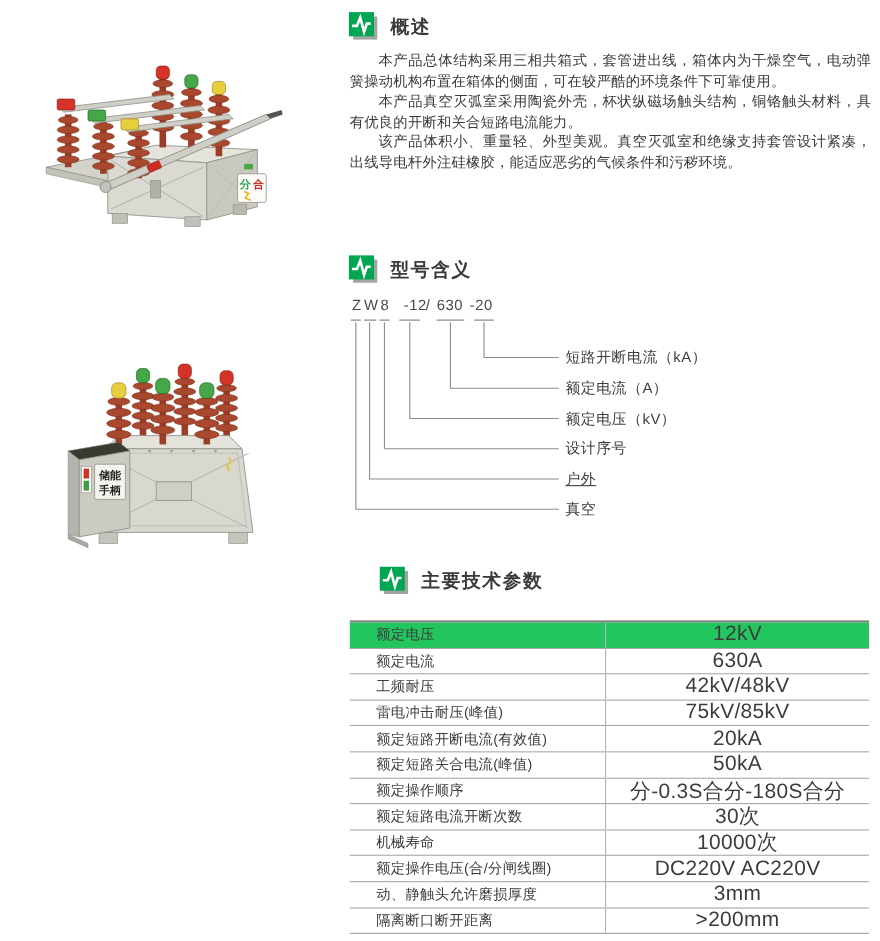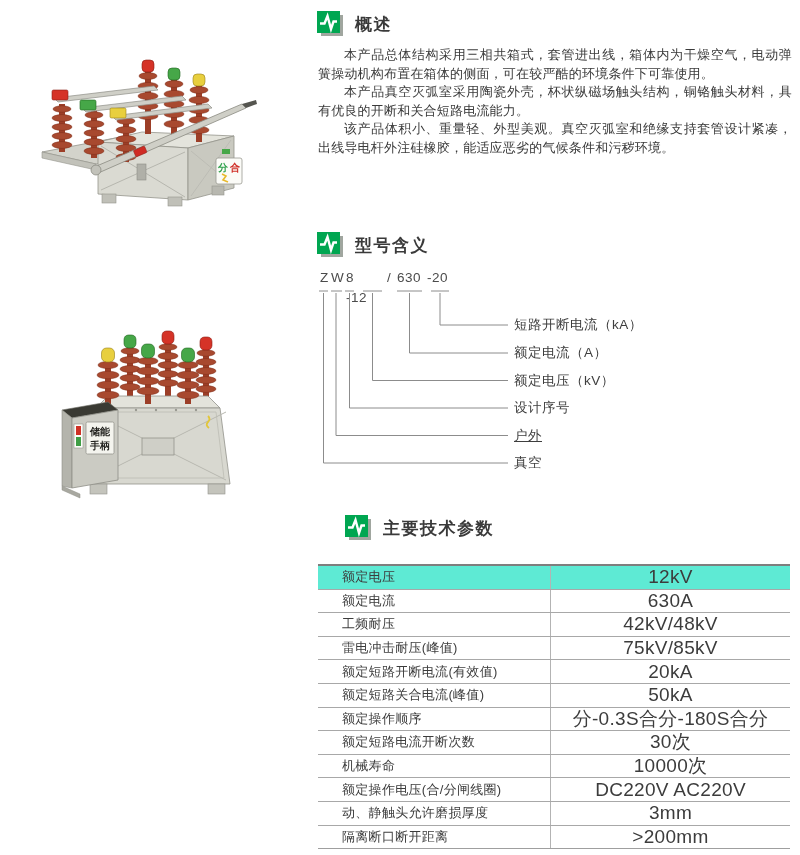--- a/index.html
+++ b/index.html
@@ -24,21 +24,21 @@
   .model-code span{position:absolute;top:2px;font-size:13.5px;color:#4b4b4b;letter-spacing:0.5px;white-space:nowrap;}
   .model-label{position:absolute;left:196px;height:18px;line-height:18px;
     font-size:13.5px;color:#3e3e3e;white-space:nowrap;letter-spacing:0.5px;}
   .dlines{position:absolute;left:0;top:0;}
 
   
   .ptable{position:absolute;left:318px;top:564px;width:472px;
     border-top:2px solid #7e7e7e;border-bottom:1px solid #9f9f9f;}
   .prow{display:flex;height:22.6px;border-bottom:1px solid #a8a8a8;}
   .prow:last-child{border-bottom:none;}
-  .prow.hl{background:#5eead4;}
+  .prow.hl{background:#22c55e;}
   .pcell-l{width:208px;padding-left:24px;border-right:1px solid #b3b3b3;
     font-size:13px;display:flex;align-items:center;color:#3c3c3c;letter-spacing:0.3px;}
   .pcell-r{flex:1;font-size:19px;display:flex;align-items:center;justify-content:center;
     color:#3c3c3c;letter-spacing:0.3px;}
 
   
   .photo{position:absolute;}
   svg text{font-family:"Liberation Sans","DejaVu Sans",sans-serif;}
 </style>
 </head>
@@ -264,21 +264,21 @@
     </svg>
   </span>
   <span class="sec-title">型号含义</span>
 </div>
 
 <div class="model-diagram">
   <div class="model-code">
     <span style="left:2px;">Z</span>
     <span style="left:13px;">W</span>
     <span style="left:28px;">8</span>
-    <span style="left:28px;margin-top:20px;">-12</span>
+    <span style="left:49px;">-12</span>
     <span style="left:69px;">/</span>
     <span style="left:79px;">630</span>
     <span style="left:109px;">-20</span>
   </div>
 
   <svg class="dlines" width="472" height="210" viewBox="0 0 472 210">
     <g stroke="#8c8c8c" stroke-width="1" fill="none">
 
       <line x1="1" y1="23" x2="10" y2="23"></line>
       <line x1="13" y1="23" x2="24" y2="23"></line>

